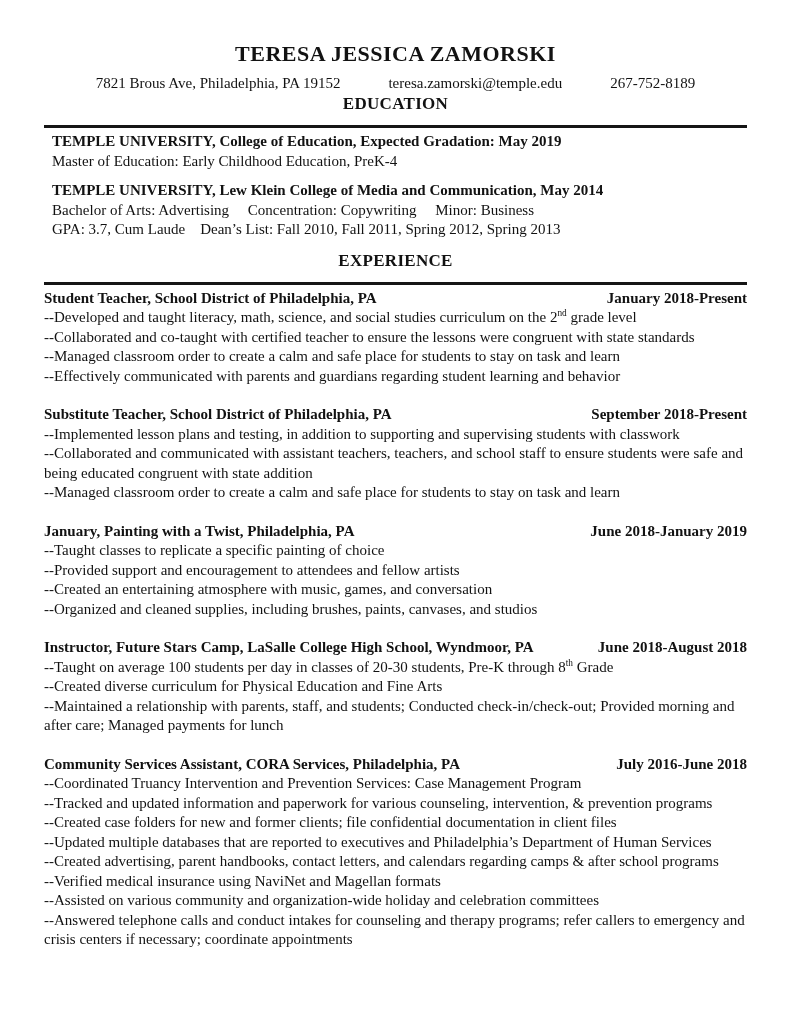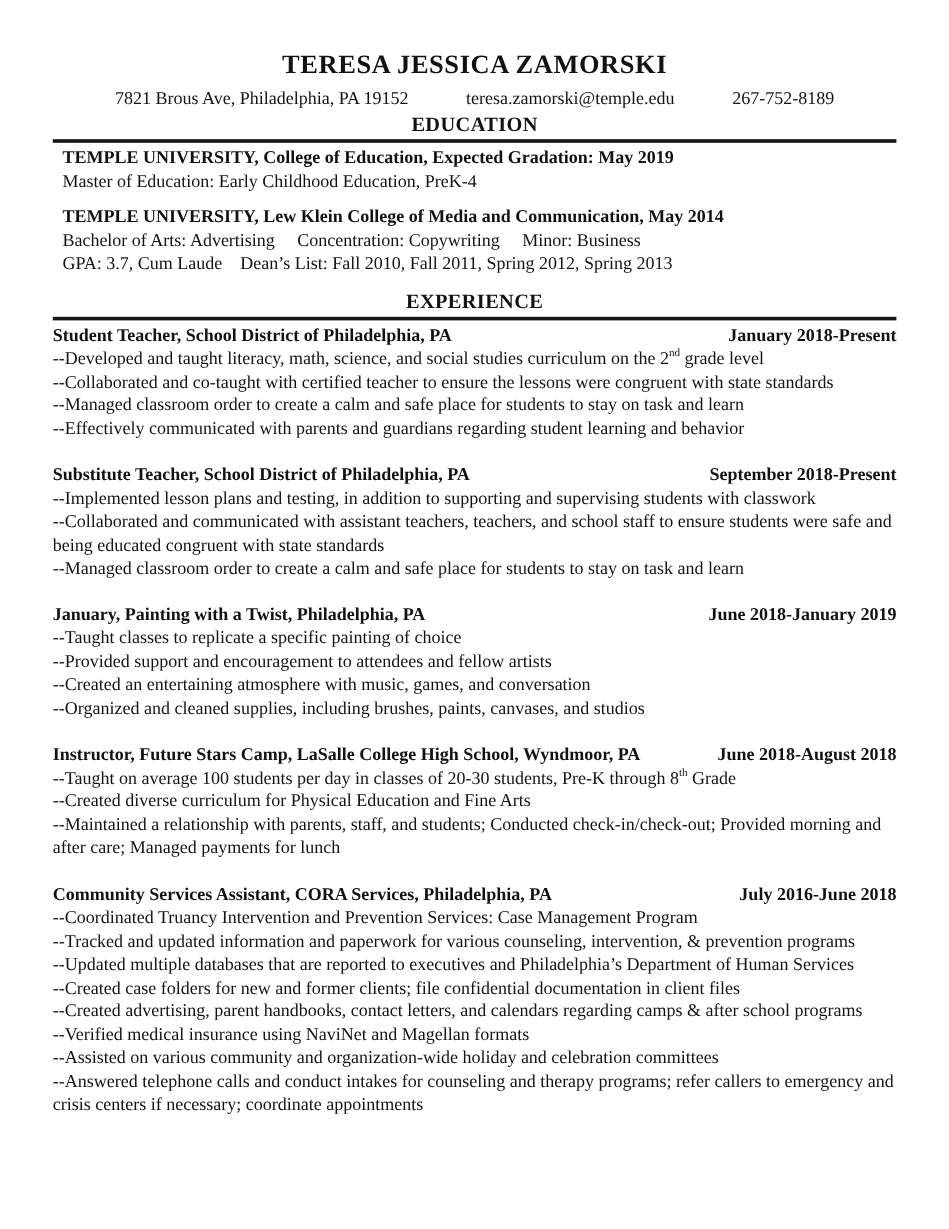--- a/index.html
+++ b/index.html
@@ -34,21 +34,21 @@
     margin-top: 5px;
     font-size: 15px;
   }
   h2.section-heading {
     margin: 0;
     text-align: center;
     font-size: 17px;
     font-weight: bold;
     letter-spacing: 0.3px;
     border-bottom: 3px solid #151515;
-    padding-bottom: 1px;
+    padding-bottom: 10px;
   }
   .edu-head { margin-top: 14px; }
   .exp-head { margin-top: 22px; }
   p {
     margin: 0;
     white-space: pre-wrap;
   }
   .bold { font-weight: bold; }
   .edu-entry { margin-top: 4px; margin-bottom: 10px; margin-left: 8px; }
   .jobs { margin-top: 4px; }
@@ -101,21 +101,21 @@
       <p>--Managed classroom order to create a calm and safe place for students to stay on task and learn</p>
       <p>--Effectively communicated with parents and guardians regarding student learning and behavior</p>
     </div>
 
     <div class="job">
       <div class="job-header">
         <span>Substitute Teacher, School District of Philadelphia, PA</span>
         <span>September 2018-Present</span>
       </div>
       <p>--Implemented lesson plans and testing, in addition to supporting and supervising students with classwork</p>
-      <p>--Collaborated and communicated with assistant teachers, teachers, and school staff to ensure students were safe and being educated congruent with state standards</p>
+      <p>--Collaborated and communicated with assistant teachers, teachers, and school staff to ensure students were safe and being educated congruent with state addition</p>
       <p>--Managed classroom order to create a calm and safe place for students to stay on task and learn</p>
     </div>
 
     <div class="job">
       <div class="job-header">
         <span>January, Painting with a Twist, Philadelphia, PA</span>
         <span>June 2018-January 2019</span>
       </div>
       <p>--Taught classes to replicate a specific painting of choice</p>
       <p>--Provided support and encouragement to attendees and fellow artists</p>
@@ -133,22 +133,22 @@
       <p>--Maintained a relationship with parents, staff, and students; Conducted check-in/check-out; Provided morning and after care; Managed payments for lunch</p>
     </div>
 
     <div class="job">
       <div class="job-header">
         <span>Community Services Assistant, CORA Services, Philadelphia, PA</span>
         <span>July 2016-June 2018</span>
       </div>
       <p>--Coordinated Truancy Intervention and Prevention Services: Case Management Program</p>
       <p>--Tracked and updated information and paperwork for various counseling, intervention, &amp; prevention programs</p>
+      <p>--Created case folders for new and former clients; file confidential documentation in client files</p>
       <p>--Updated multiple databases that are reported to executives and Philadelphia’s Department of Human Services</p>
-      <p>--Created case folders for new and former clients; file confidential documentation in client files</p>
       <p>--Created advertising, parent handbooks, contact letters, and calendars regarding camps &amp; after school programs</p>
       <p>--Verified medical insurance using NaviNet and Magellan formats</p>
       <p>--Assisted on various community and organization-wide holiday and celebration committees</p>
       <p>--Answered telephone calls and conduct intakes for counseling and therapy programs; refer callers to emergency and crisis centers if necessary; coordinate appointments</p>
     </div>
 
   </div>
 </div>
 
 </body></html>

